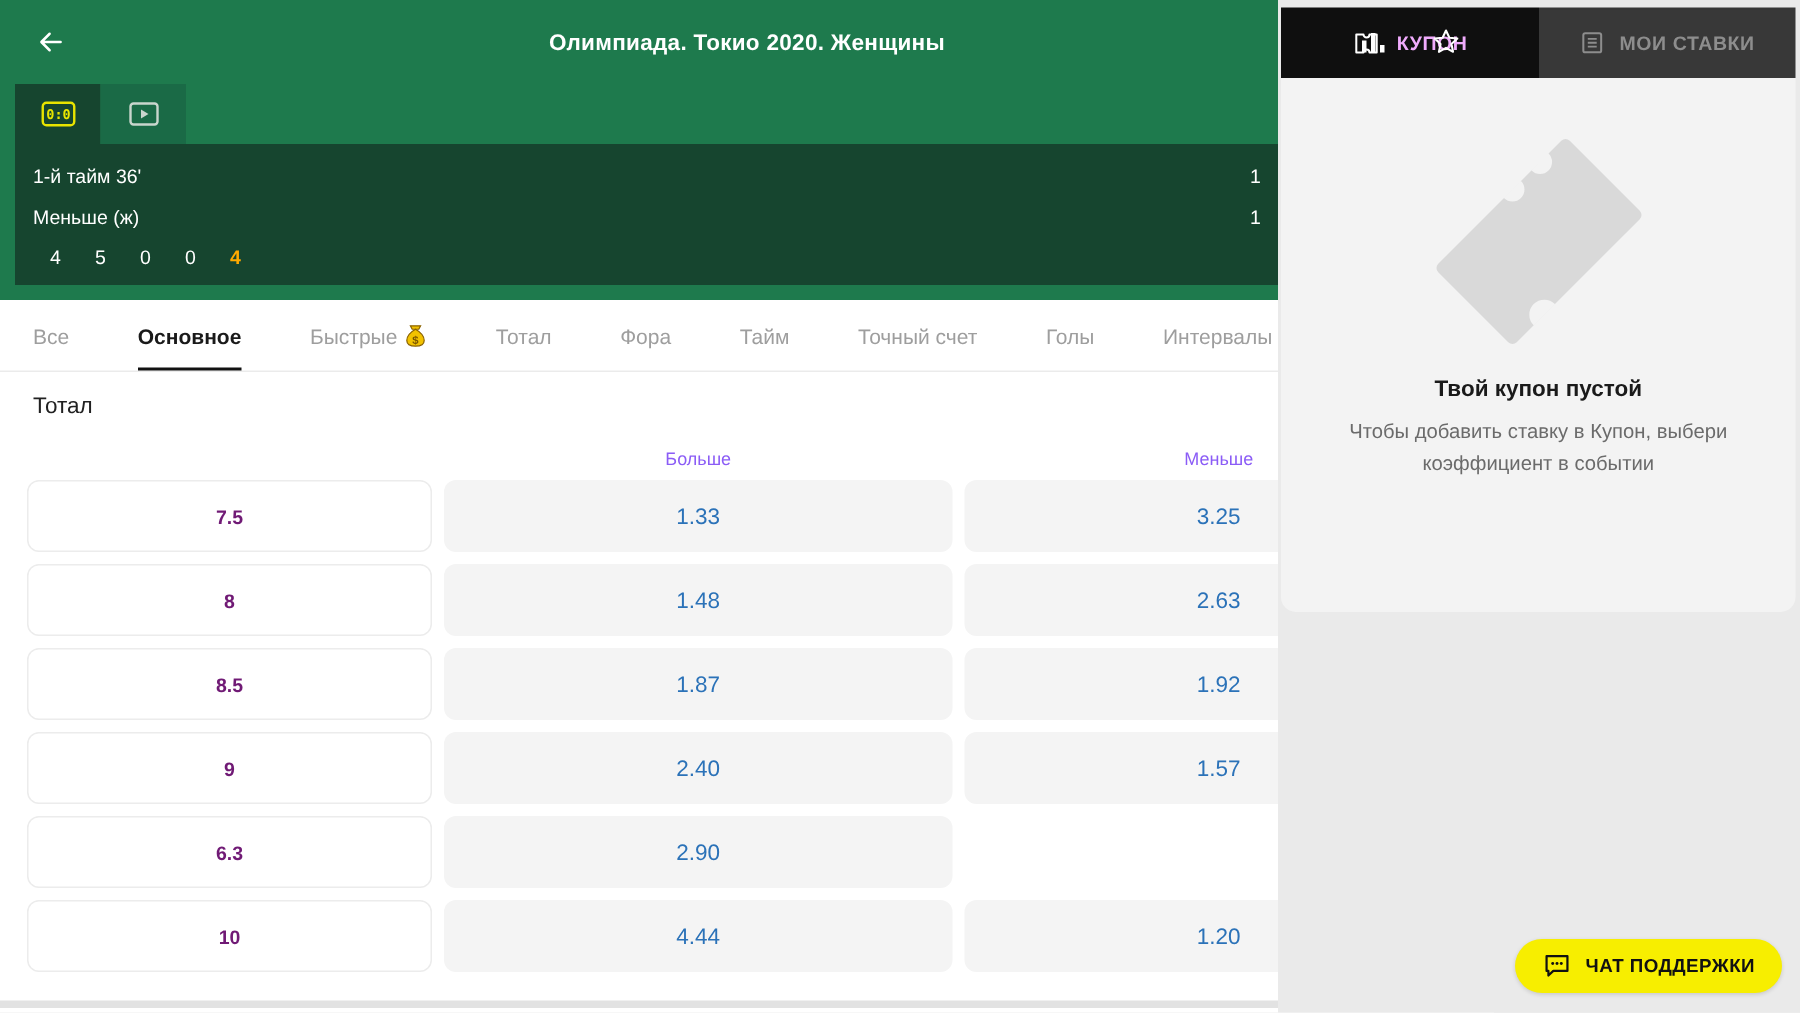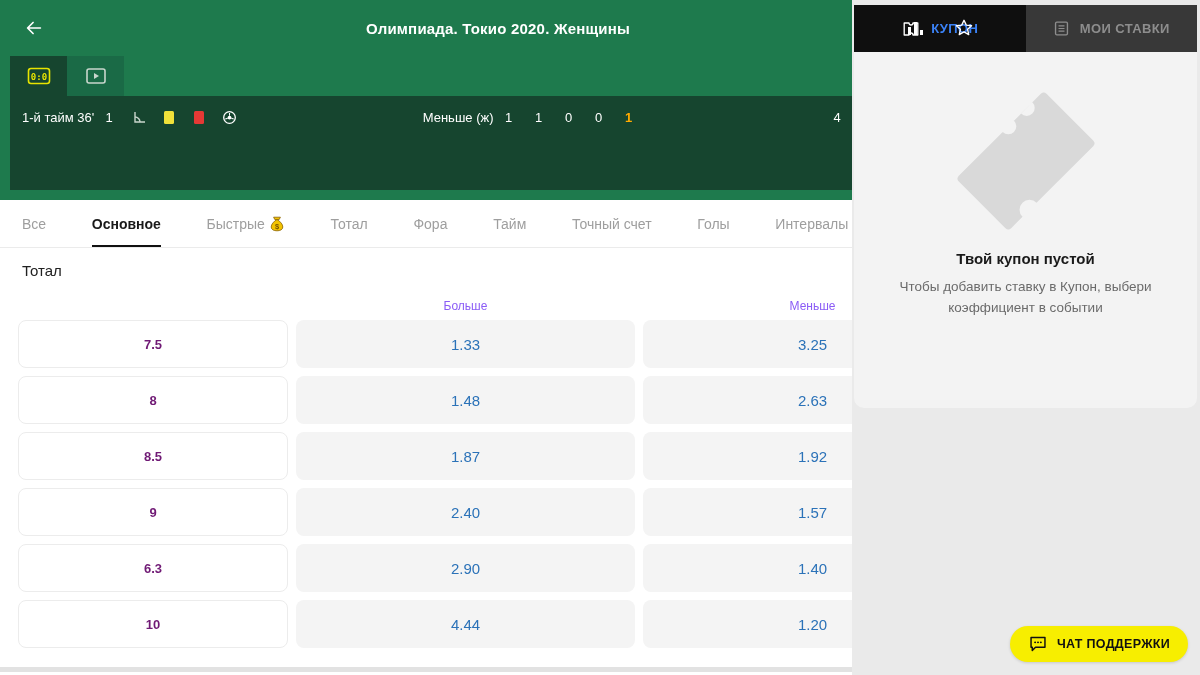--- a/index.html
+++ b/index.html
@@ -13,21 +13,21 @@
   .topbar { height:56px; display:flex; align-items:center; padding:0 18px; position:relative; }
   .back-btn { width:32px; height:32px; display:flex; align-items:center; justify-content:center; cursor:pointer; }
   .top-title { position:absolute; left:0; right:0; text-align:center; color:#fff; font-size:15px; font-weight:bold; letter-spacing:.2px; pointer-events:none; }
   .top-icons { margin-left:auto; display:flex; align-items:center; gap:20px; z-index:2; }
   .icon-btn { width:28px; height:28px; display:flex; align-items:center; justify-content:center; cursor:pointer; }
 
   .media-tabs { display:flex; margin-left:10px; height:40px; }
   .media-tab { width:57px; height:40px; display:flex; align-items:center; justify-content:center; cursor:pointer; background:#1a6a46; }
   .media-tab.active { background:#16452f; }
 
-  .score-panel { margin:0 10px; background:#16452f; height:94px; padding:10px 14px 8px 12px; color:#fff; display:flex; flex-direction:row; justify-content:space-between; }
+  .score-panel { margin:0 10px; background:#16452f; height:94px; padding:10px 14px 8px 12px; color:#fff; display:flex; flex-direction:column; justify-content:space-between; }
   .score-row { display:flex; align-items:center; height:22px; }
   .score-label { font-size:13px; flex:1; white-space:nowrap; }
   .stat-cell { width:30px; display:flex; align-items:center; justify-content:center; font-size:13px; }
   .stat-cell.score { color:#ffaa00; font-weight:bold; }
   .card { width:10px; height:13px; border-radius:1.5px; }
   .card.yellow { background:#f0e13a; }
   .card.red { background:#e53935; }
 
   
   .market-tabs { height:48px; display:flex; align-items:center; justify-content:space-between; padding:0 52px 0 22px; border-bottom:1px solid #ebebeb; position:relative; overflow:hidden; }
@@ -47,21 +47,21 @@
   .odds-row { display:grid; grid-template-columns:270px 1fr 1fr; gap:8px; margin-bottom:8px; height:48px; }
   .line-cell { background:#fff; border:1px solid #ececec; border-radius:8px; display:flex; align-items:center; justify-content:center; font-size:13px; font-weight:bold; color:#701a75; }
   .odd-cell { background:#f4f4f4; border-radius:8px; display:flex; align-items:center; justify-content:center; font-size:15px; color:#2b72b8; cursor:pointer; }
 
   .bottom-strip { position:absolute; left:0; bottom:3px; width:100%; height:5px; background:#e2e2e2; }
 
   
   .right-panel { position:absolute; left:852px; top:0; width:348px; height:675px; background:#eaeaea; }
   .betslip-tabs { display:flex; margin:5px 3px 0 2px; height:47px; }
   .bs-tab { flex:1; display:flex; align-items:center; justify-content:center; gap:10px; font-size:13px; font-weight:bold; letter-spacing:.4px; cursor:pointer; }
-  .bs-tab.active { background:#0f0f0f; color:#3b82f6;text-align:right; }
+  .bs-tab.active { background:#0f0f0f; color:#f0abfc;text-align:right; }
   .bs-tab.inactive { background:#383838; color:#8d8d8d; }
 
   .betslip-card { margin:0 3px 0 2px; background:#f3f3f3; height:356px; border-radius:0 0 10px 10px; text-align:center; padding-top:46px; }
   .big-ticket { display:inline-block; transform:rotate(-45deg); margin-top:20px; }
   .empty-title { font-size:15px; font-weight:bold; color:#1a1a1a; margin-top:42px; }
   .empty-desc { font-size:13.5px; color:#6b6b6b; line-height:1.55; width:300px; margin:10px auto 0; }
 
   .chat-button { position:absolute; right:12px; bottom:13px; height:36px; background:#f7ee00; border-radius:18px; display:flex; align-items:center; gap:9px; padding:0 18px; cursor:pointer; box-shadow:0 1px 3px rgba(0,0,0,.15); }
   .chat-button span { font-size:12.5px; font-weight:bold; color:#111; letter-spacing:.3px; }
 </style>
@@ -225,21 +225,20 @@
       <div class="odd-cell">1.92</div>
     </div>
     <div class="odds-row">
       <div class="line-cell">9</div>
       <div class="odd-cell">2.40</div>
       <div class="odd-cell">1.57</div>
     </div>
     <div class="odds-row">
       <div class="line-cell">6.3</div>
       <div class="odd-cell">2.90</div>
-      <div class="odd-cell">1.40</div>
     </div>
     <div class="odds-row">
       <div class="line-cell">10</div>
       <div class="odd-cell">4.44</div>
       <div class="odd-cell">1.20</div>
     </div>
   </div>
 
   <div class="bottom-strip"></div>
 </div>

